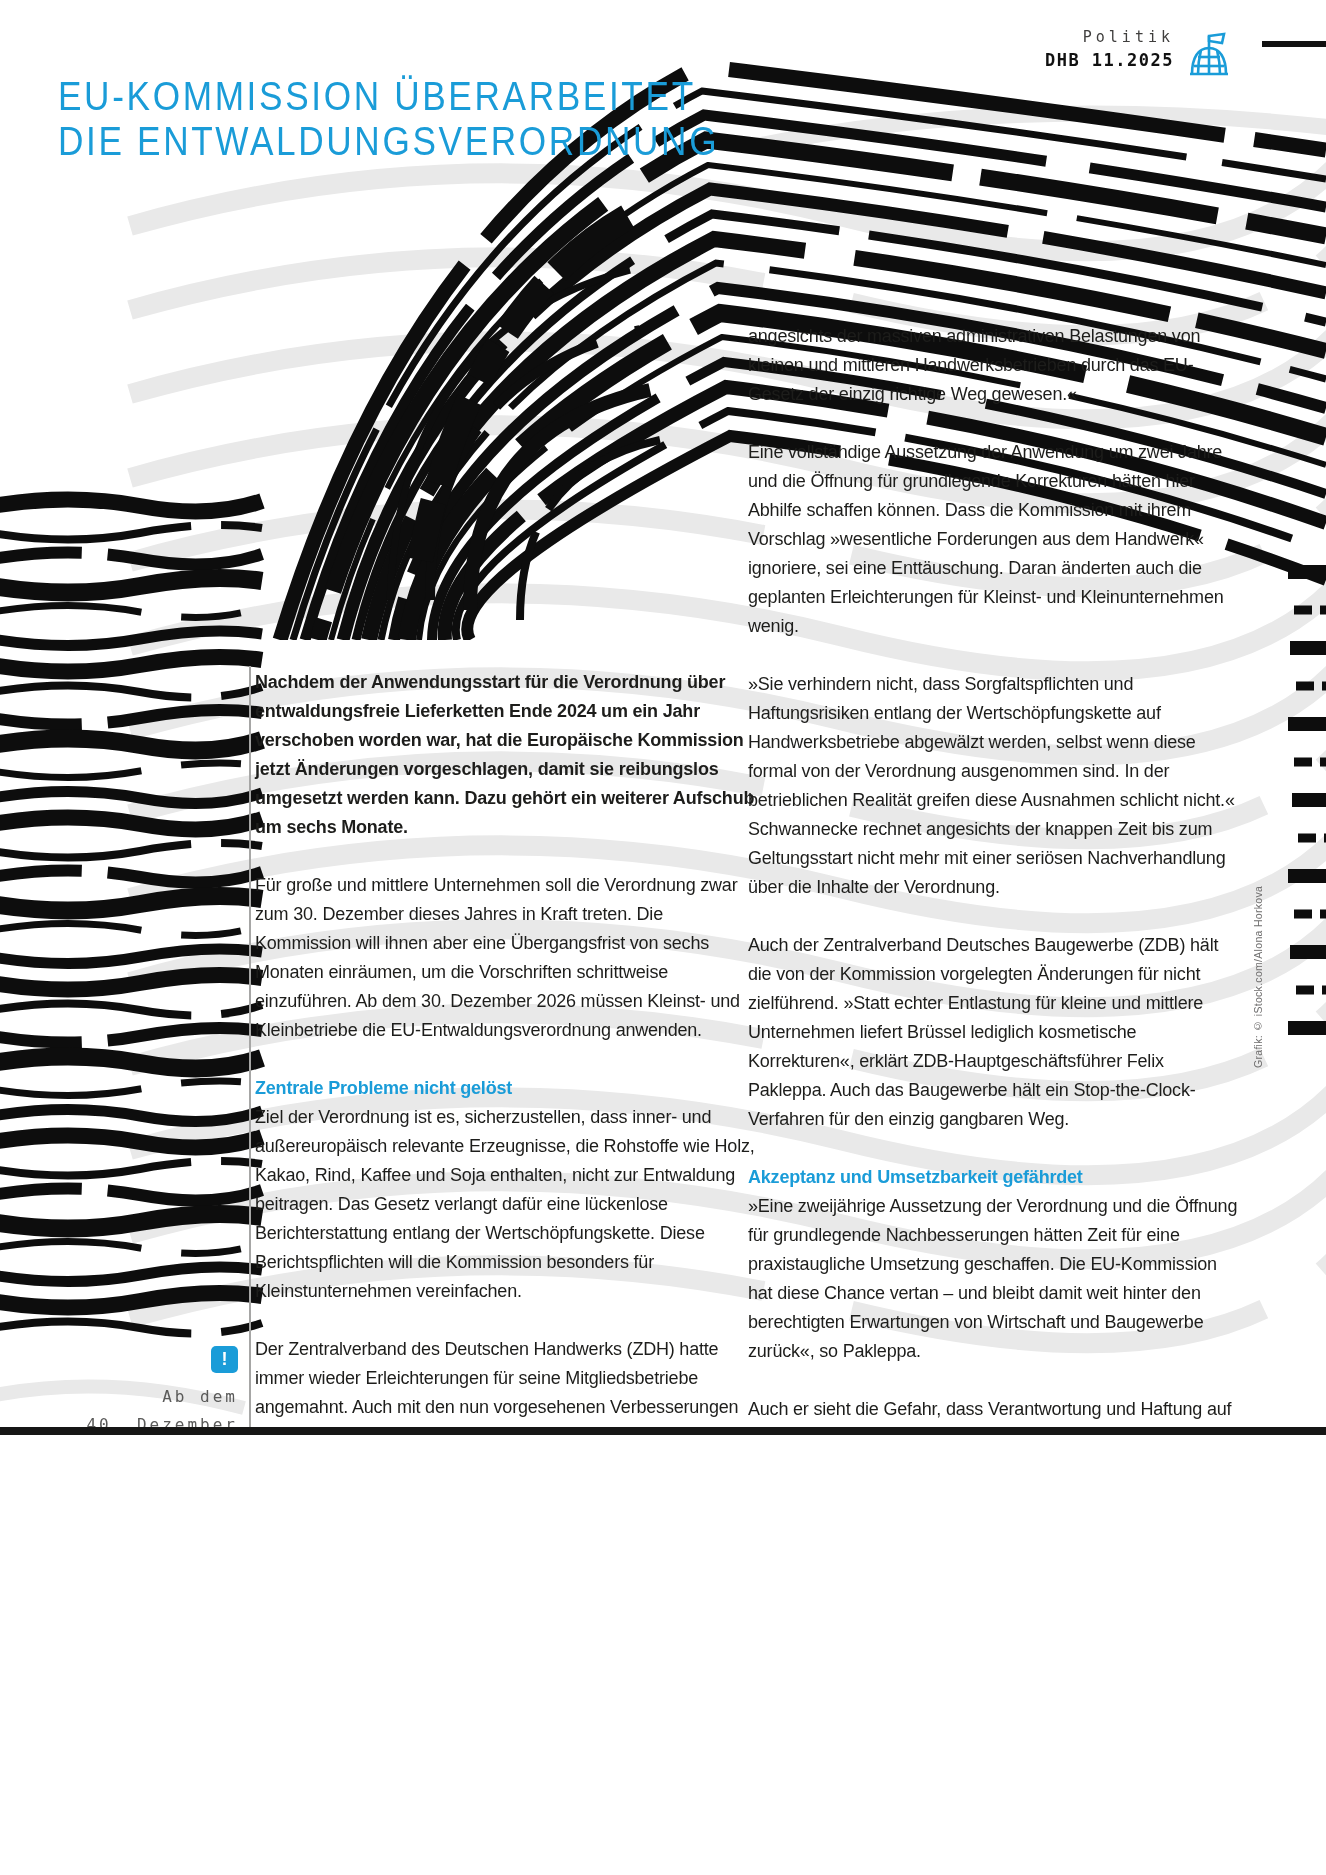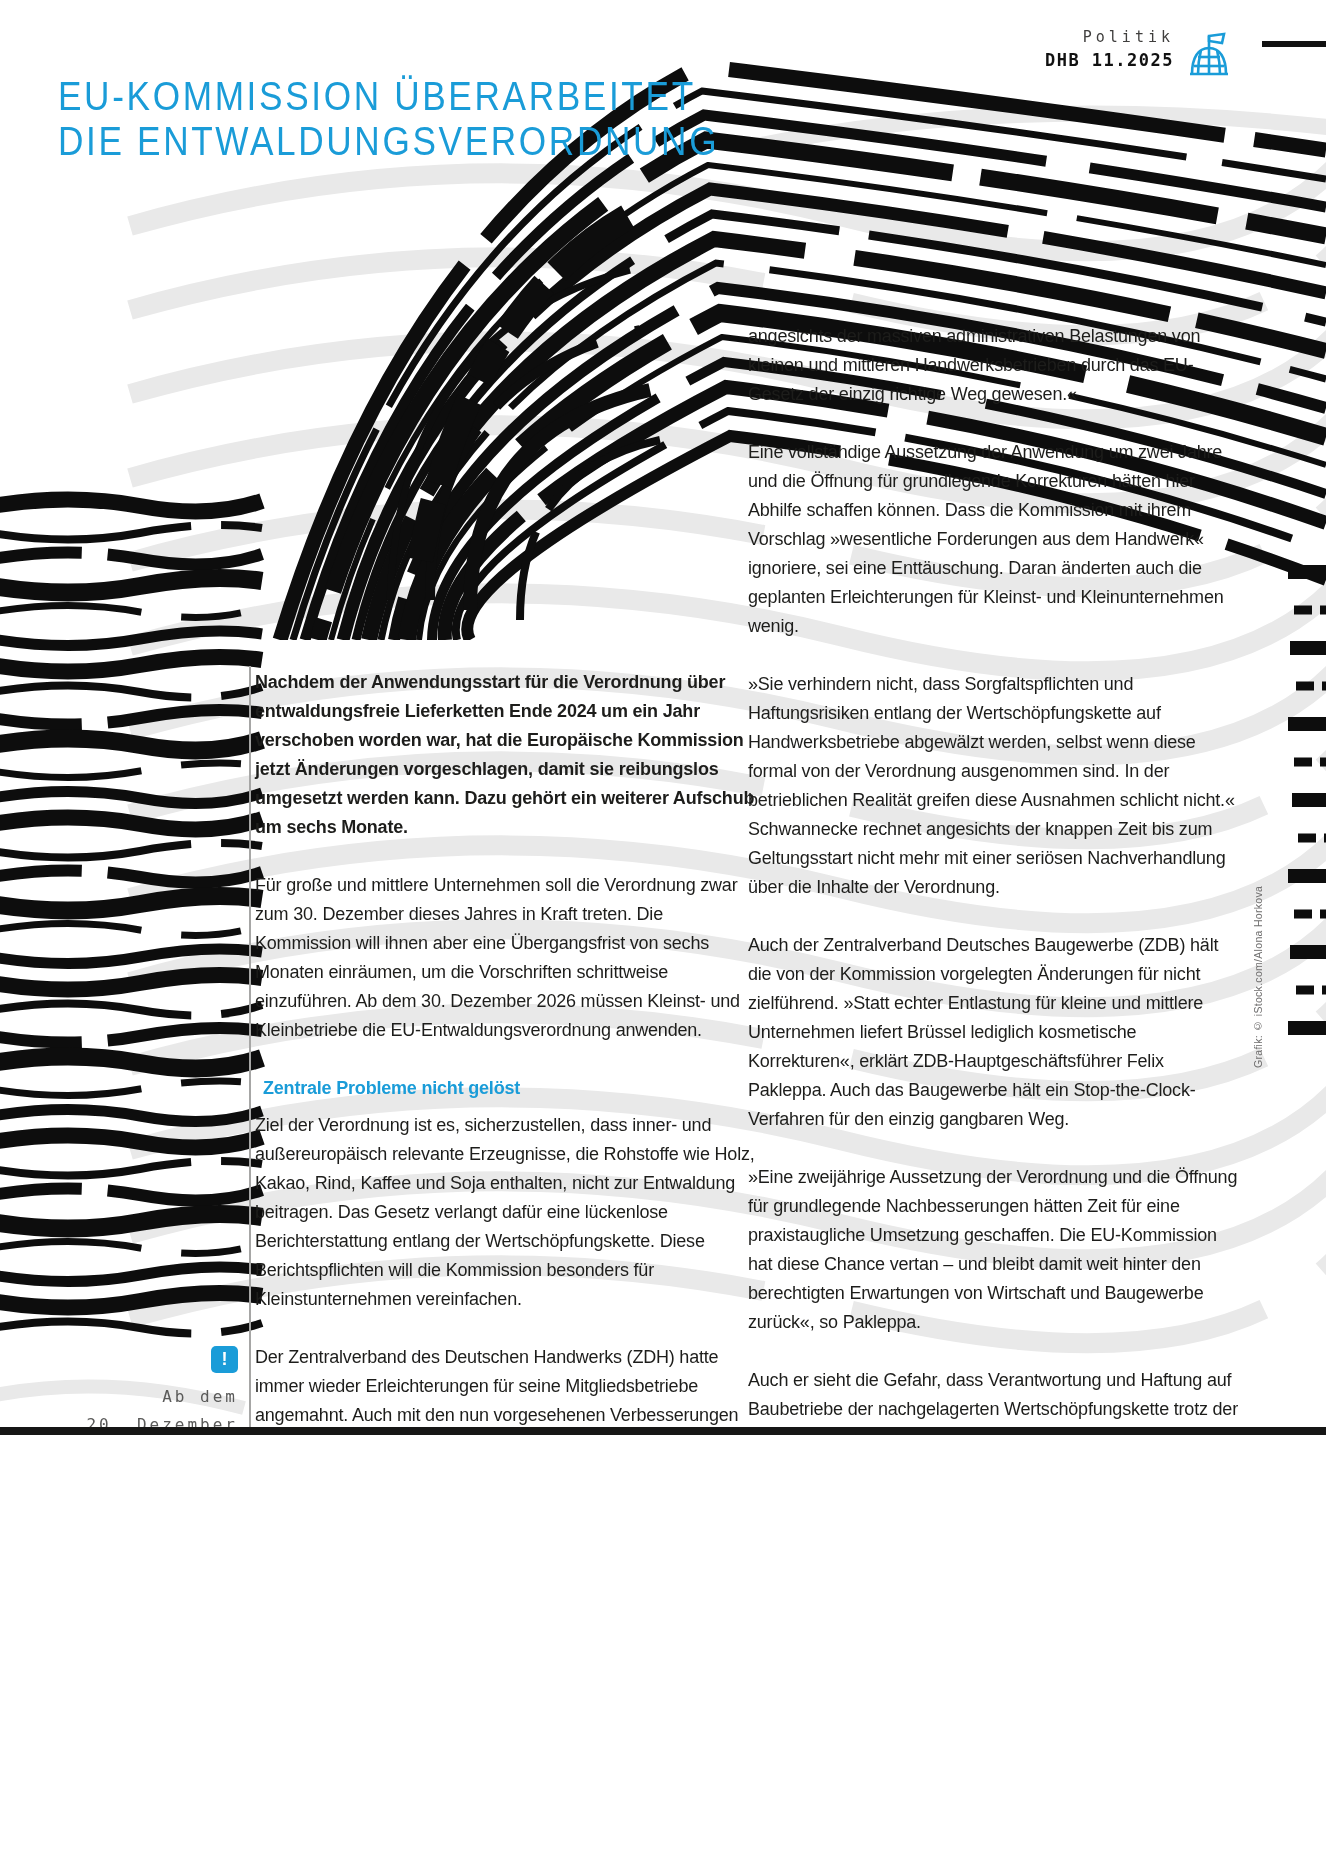--- a/index.html
+++ b/index.html
@@ -20,21 +20,21 @@
   .title{position:absolute;left:58px;top:74px;color:#1a9cd8;
          font-size:40px;line-height:45px;font-weight:400;letter-spacing:3px;
          transform:scaleX(0.88);transform-origin:left top;white-space:nowrap;}
 
   
   .col{position:absolute;font-size:18px;line-height:29px;letter-spacing:-0.2px;hyphens:auto;}
   .col-left{left:255px;top:668px;width:500px;}
   .col-right{left:748px;top:322px;width:497px;}
   .col p{margin:0 0 29px 0;}
   .col p.lead{font-weight:bold;}
-  .col p.subhead{color:#1a9cd8;font-weight:bold;margin:8px;}
+  .col p.subhead{color:#1a9cd8;font-weight:bold;margin:0;}
   .col p.mb0{margin-bottom:0;}
 
   .vrule{position:absolute;left:249px;top:666px;width:2px;height:1042px;background:#a6a6a5;}
 
   
   .margin-note{position:absolute;left:70px;top:1346px;width:168px;text-align:right;}
   .excl-icon{display:inline-block;width:27px;height:27px;border-radius:5px;background:#1a9cd8;
              color:#fff;font-weight:bold;font-size:18px;line-height:27px;text-align:center;
              font-family:"Liberation Sans",sans-serif;margin-bottom:10px;}
   .margin-note .line{display:block;font-family:"DejaVu Sans Mono",monospace;
@@ -163,28 +163,29 @@
       <p>Ziel der Verordnung ist es, sicherzustellen, dass inner- und außereuropäisch relevante Erzeugnisse, die Rohstoffe wie Holz, Kakao, Rind, Kaffee und Soja enthalten, nicht zur Entwaldung beitragen. Das Gesetz verlangt dafür eine lückenlose Berichterstattung entlang der Wertschöpfungskette. Diese Berichtspflichten will die Kommission besonders für Kleinstunternehmen vereinfachen.</p>
       <p class="mb0">Der Zentralverband des Deutschen Handwerks (ZDH) hatte immer wieder Erleichterungen für seine Mitgliedsbetriebe angemahnt. Auch mit den nun vorgesehenen Verbesserungen seien die zentralen Probleme nicht gelöst, sagt Holger Schwannecke. Die Änderungen blieben weit hinter dem zurück, was notwendig ist, so der ZDH-Generalsekretär.</p>
       <p class="subhead">Forderungen aus dem Handwerk ignoriert</p>
     </div>
 
     <div class="col col-right">
       <p>angesichts der massiven administrativen Belastungen von kleinen und mittleren Handwerksbetrieben durch das EU-Gesetz der einzig richtige Weg gewesen.«</p>
       <p>Eine vollständige Aussetzung der Anwendung um zwei Jahre und die Öffnung für grundlegende Korrekturen hätten hier Abhilfe schaffen können. Dass die Kommission mit ihrem Vorschlag »wesentliche Forderungen aus dem Handwerk« ignoriere, sei eine Enttäuschung. Daran änderten auch die geplanten Erleichterungen für Kleinst- und Kleinunternehmen wenig.</p>
       <p>»Sie verhindern nicht, dass Sorgfaltspflichten und Haftungsrisiken entlang der Wertschöpfungskette auf Handwerksbetriebe abgewälzt werden, selbst wenn diese formal von der Verordnung ausgenommen sind. In der betrieblichen Realität greifen diese Ausnahmen schlicht nicht.« Schwannecke rechnet angesichts der knappen Zeit bis zum Geltungsstart nicht mehr mit einer seriösen Nachverhandlung über die Inhalte der Verordnung.</p>
       <p>Auch der Zentralverband Deutsches Baugewerbe (ZDB) hält die von der Kommission vorgelegten Änderungen für nicht zielführend. »Statt echter Entlastung für kleine und mittlere Unternehmen liefert Brüssel lediglich kosmetische Korrekturen«, erklärt ZDB-Hauptgeschäftsführer Felix Pakleppa. Auch das Baugewerbe hält ein Stop-the-Clock-Verfahren für den einzig gangbaren Weg.</p>
+      <p class="subhead">Akzeptanz und Umsetzbarkeit gefährdet</p>
       <p>»Eine zweijährige Aussetzung der Verordnung und die Öffnung für grundlegende Nachbesserungen hätten Zeit für eine praxistaugliche Umsetzung geschaffen. Die EU-Kommission hat diese Chance vertan – und bleibt damit weit hinter den berechtigten Erwartungen von Wirtschaft und Baugewerbe zurück«, so Pakleppa.</p>
       <p>Auch er sieht die Gefahr, dass Verantwortung und Haftung auf Baubetriebe der nachgelagerten Wertschöpfungskette trotz der formalen Ausnahme von den Pflichten abgewälzt werden könnten. »Das Ziel, die weltweiten Wälder zu schützen, ist richtig und wichtig, doch die Verordnung in ihrer jetzigen Form gefährdet Akzeptanz und Umsetzbarkeit gleichermaßen«, betont Pakleppa.</p>
     </div>
 
     <div class="margin-note">
       <span class="excl-icon">!</span>
       <span class="line">Ab dem</span>
-      <span class="line">20. Dezember</span>
+      <span class="line">40. Dezember</span>
       <span class="line">2026 müssen</span>
       <span class="line">Kleinst- und</span>
       <span class="line">Kleinbetriebe</span>
       <span class="line">die EU-</span>
       <span class="line">Entwaldungs-</span>
       <span class="line">verordnung</span>
       <span class="line">anwenden.</span>
     </div>
 
     <div class="credit">Grafik: © iStock.com/Alona Horkova</div>

